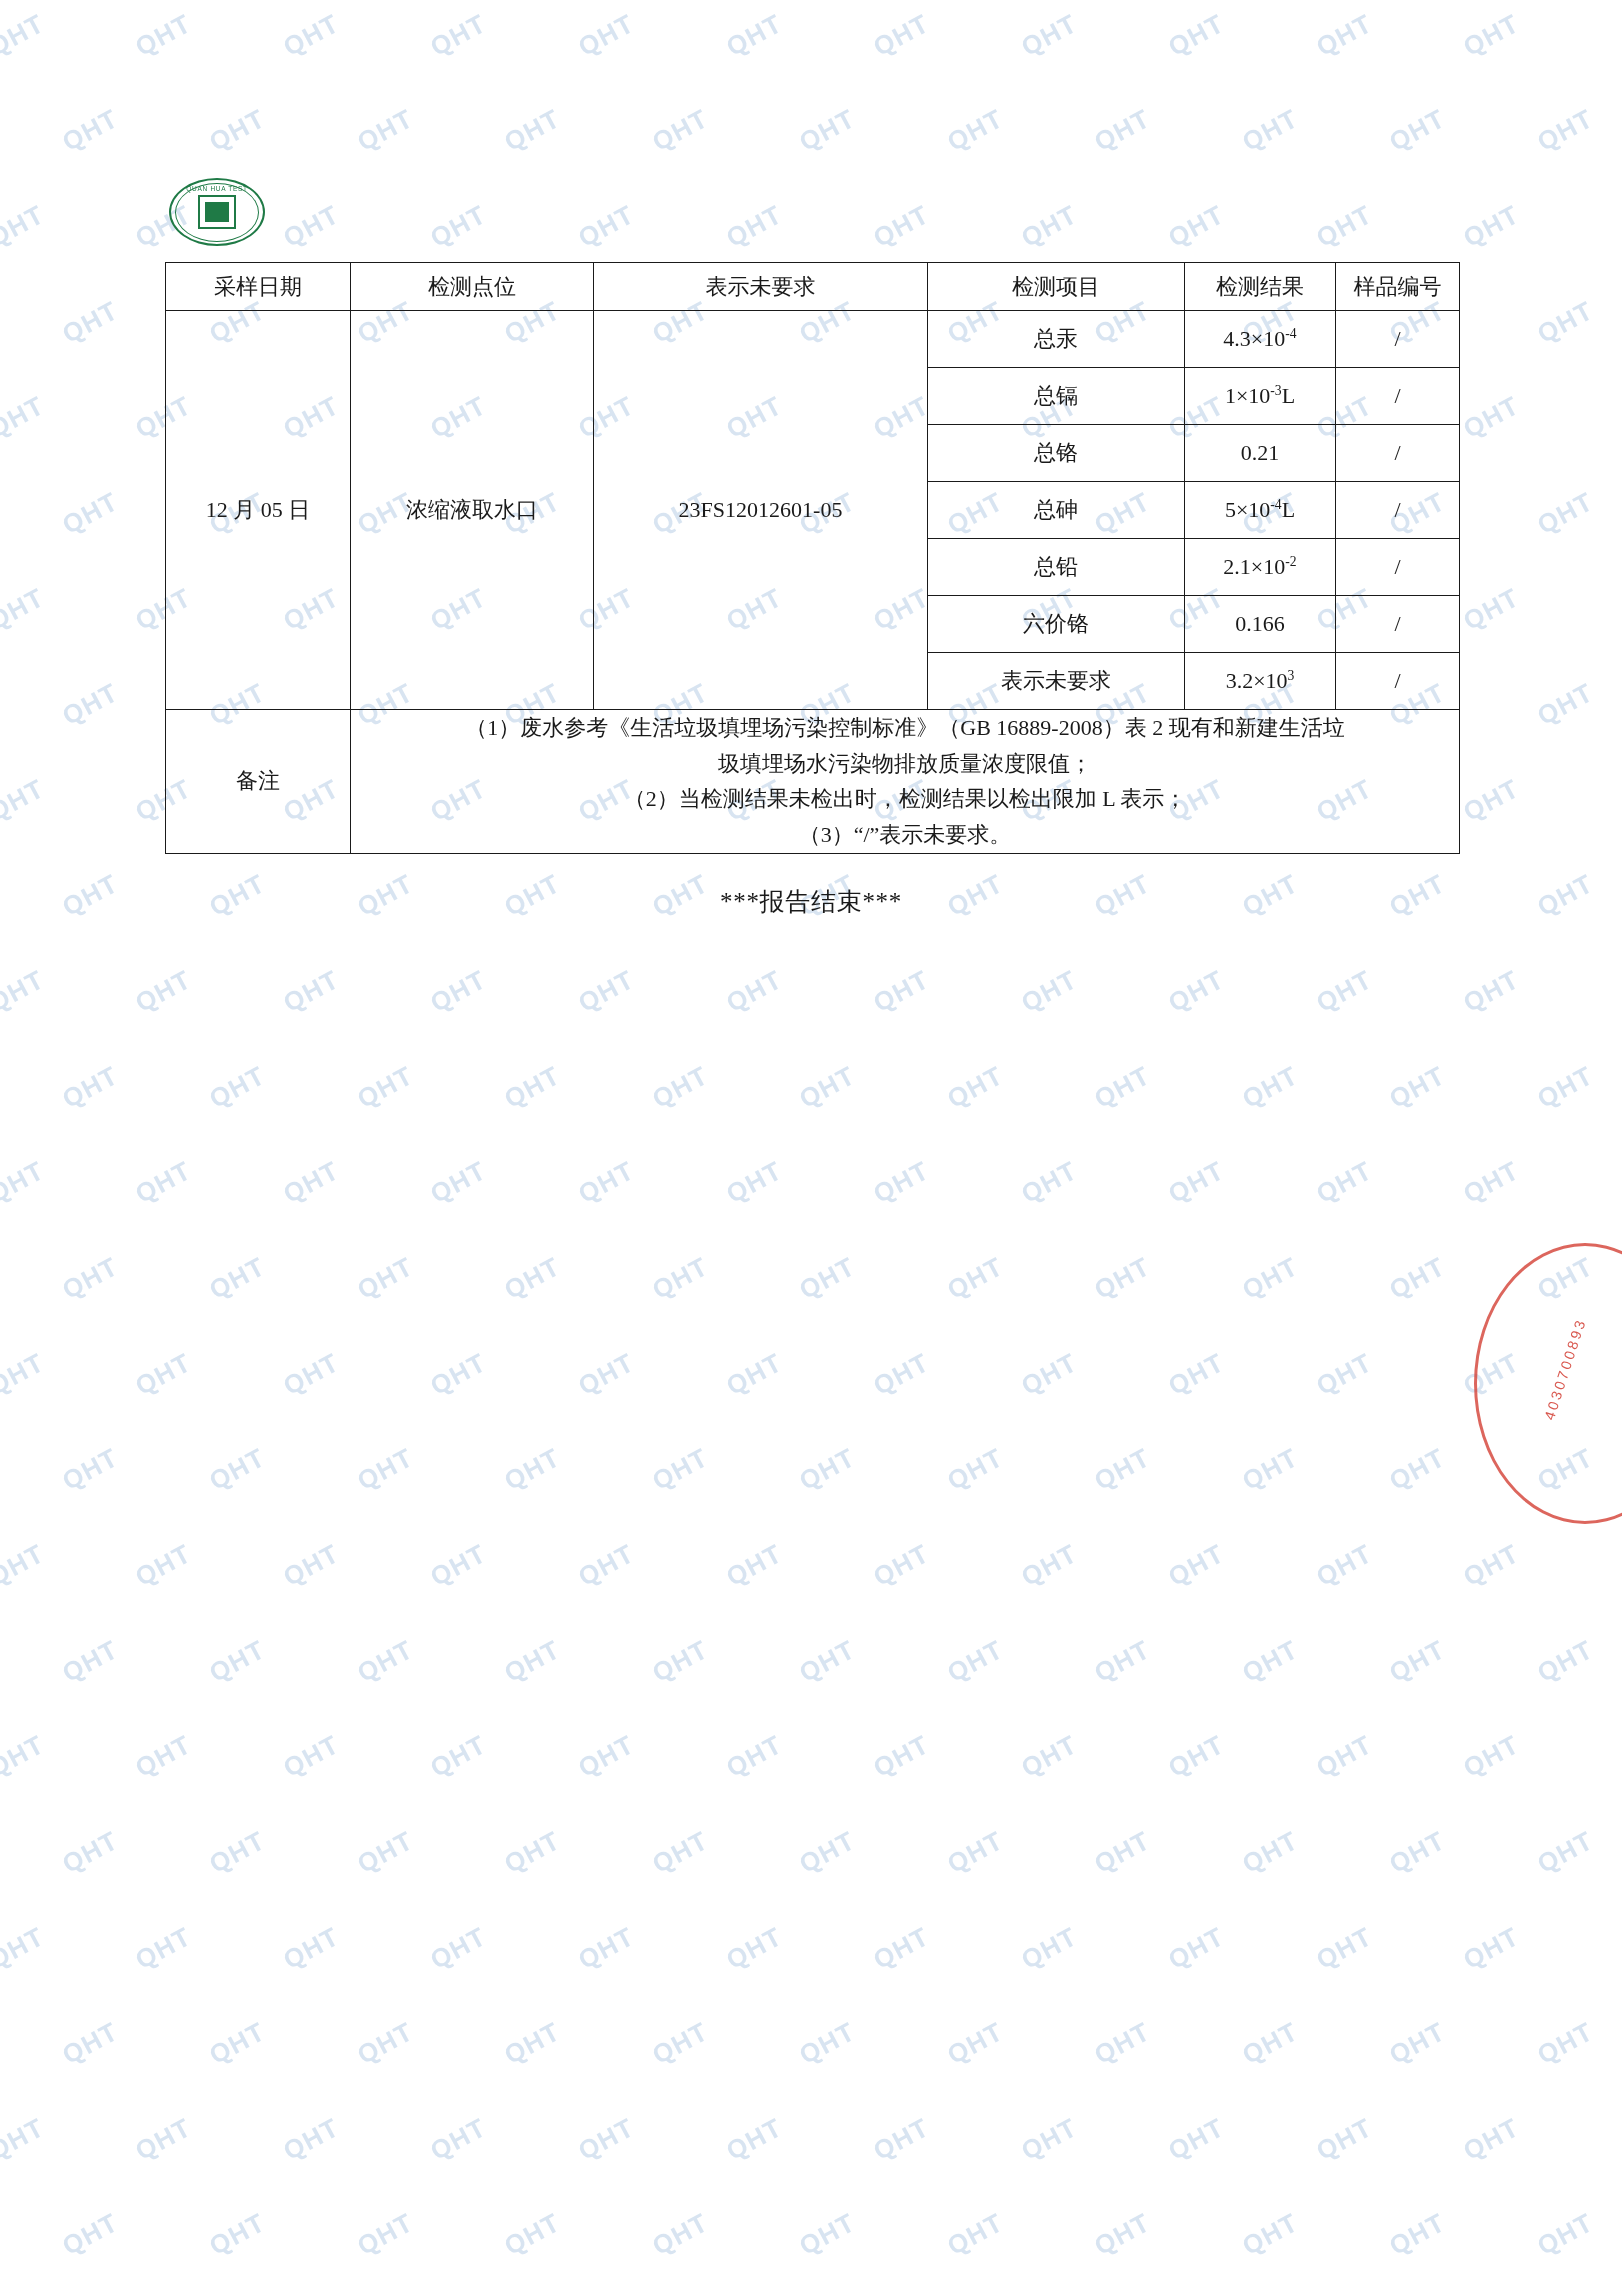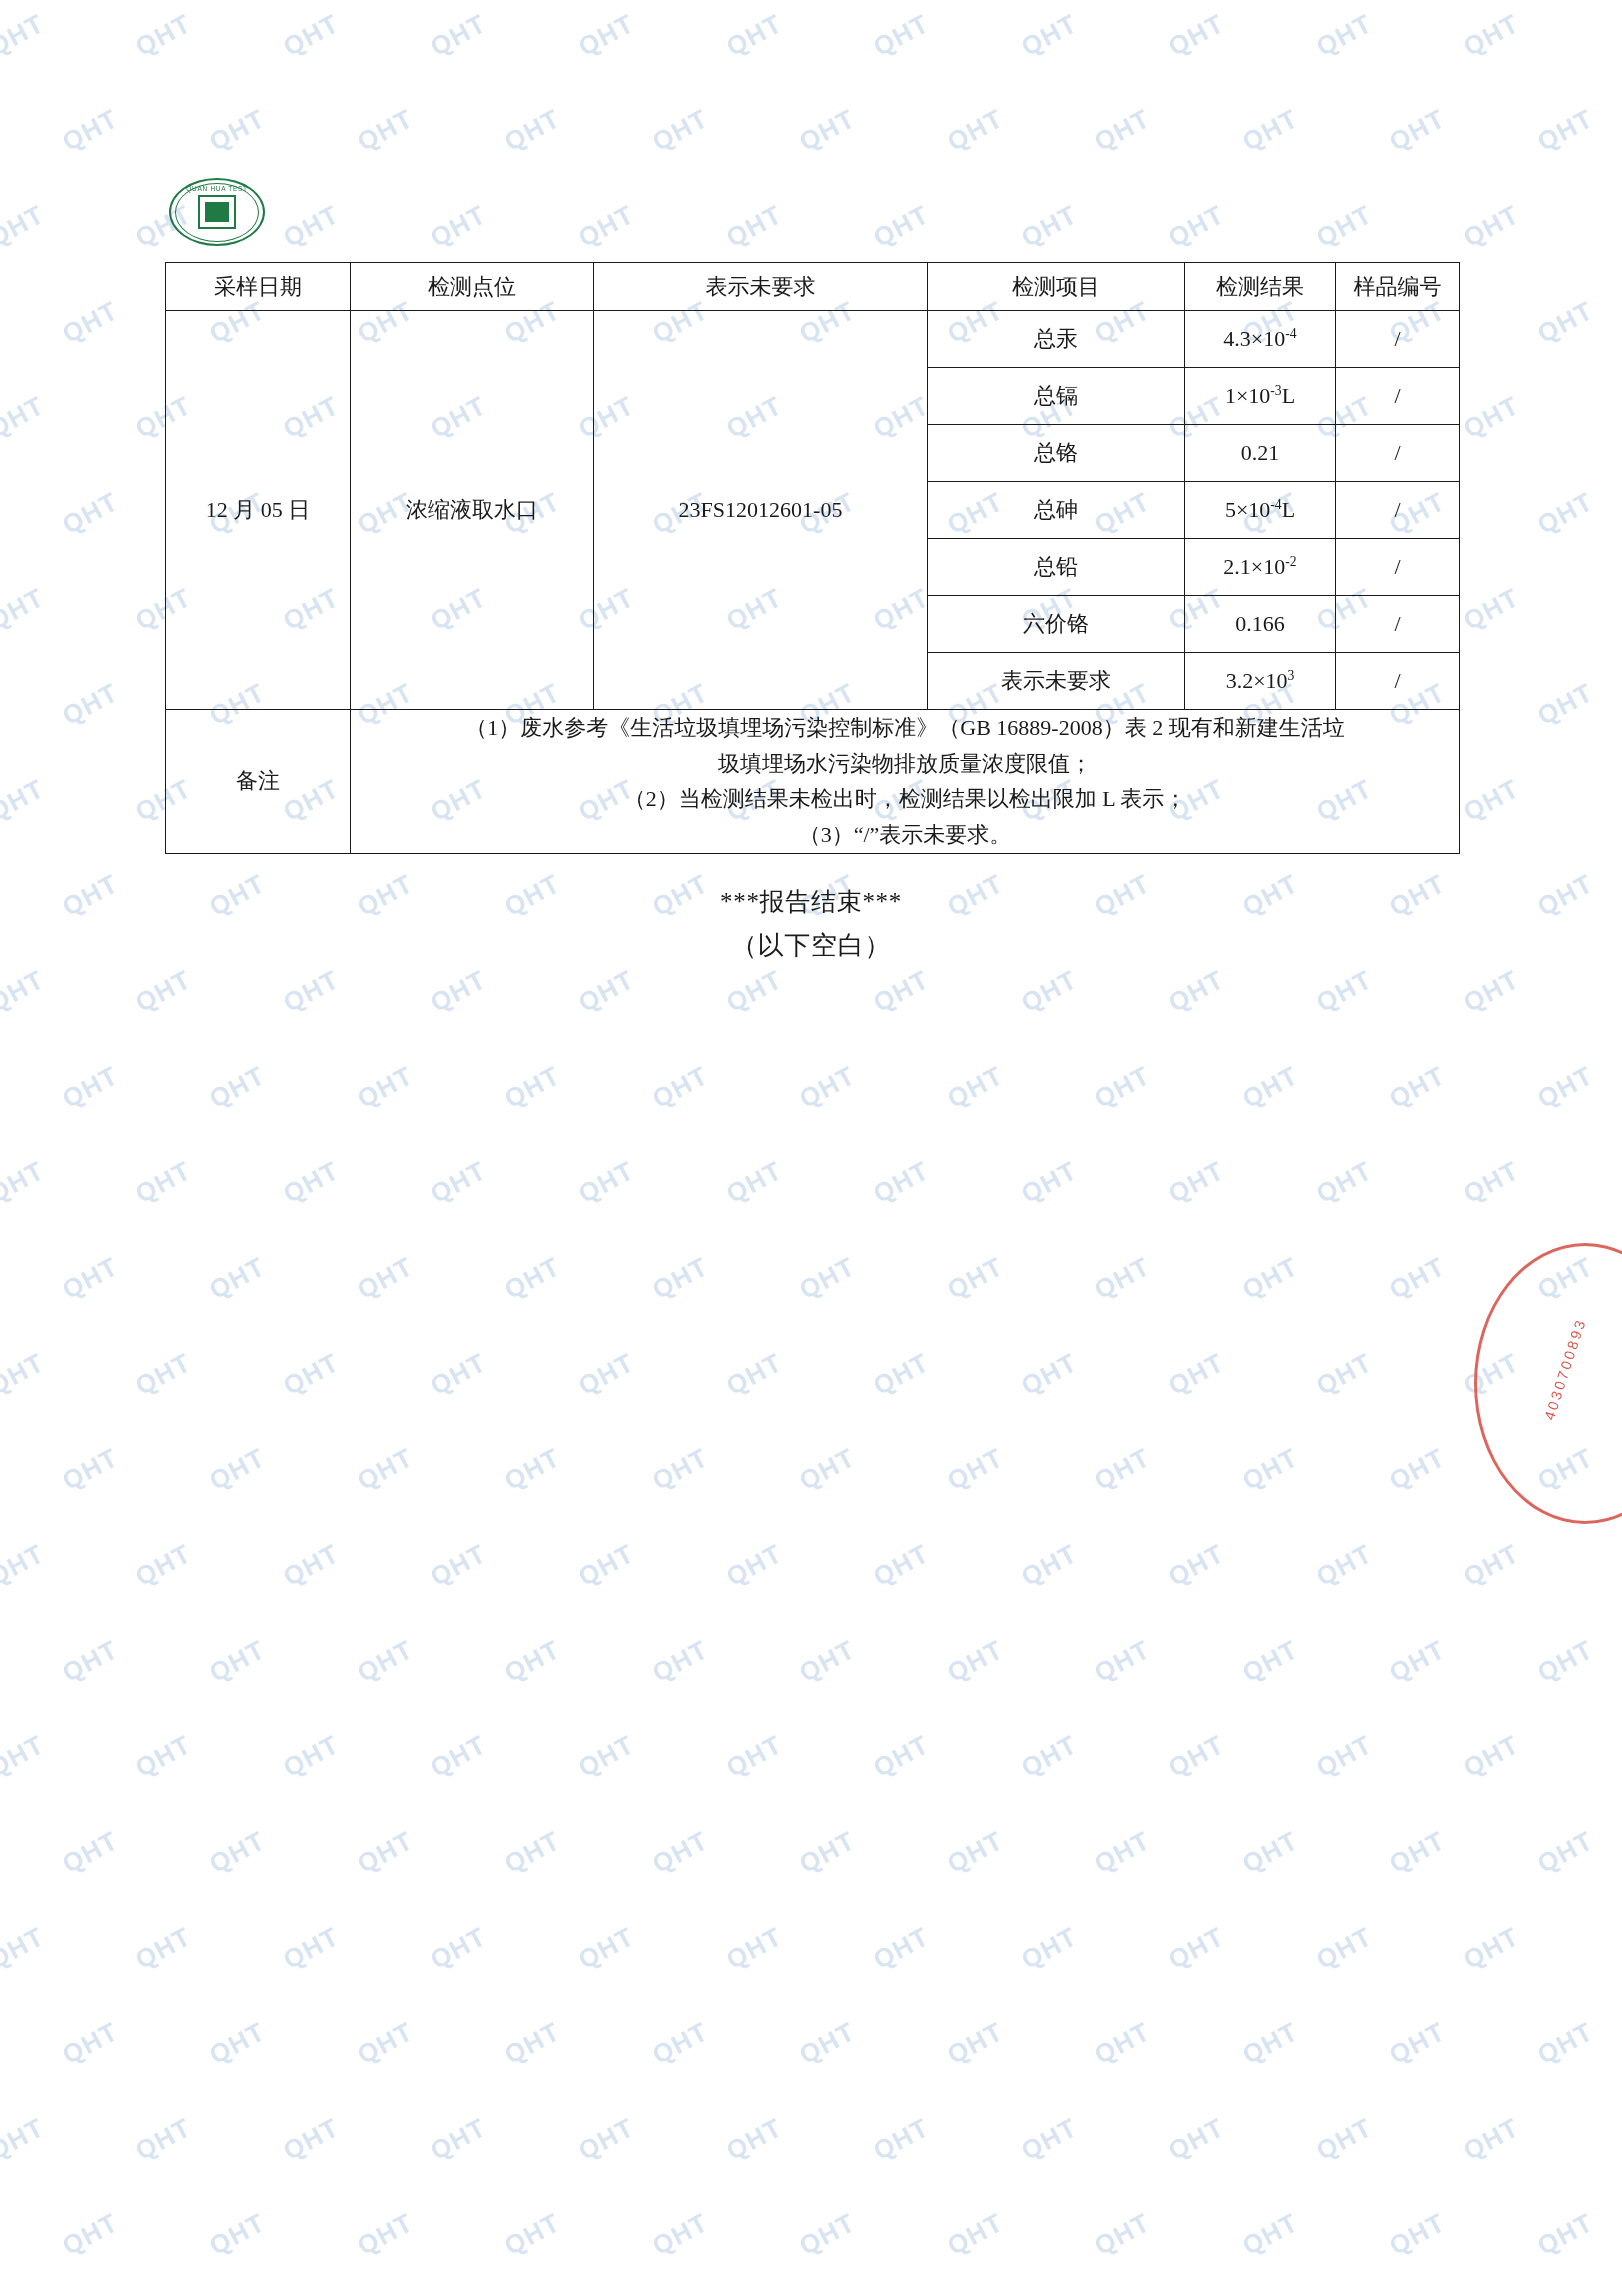--- a/index.html
+++ b/index.html
@@ -537,19 +537,18 @@
           <p>（1）废水参考《生活垃圾填埋场污染控制标准》（GB 16889-2008）表 2 现有和新建生活垃</p>
           <p>圾填埋场水污染物排放质量浓度限值；</p>
           <p>（2）当检测结果未检出时，检测结果以检出限加 L 表示；</p>
           <p>（3）“/”表示未要求。</p>
         </td>
       </tr>
     </tbody>
   </table>
 
   <div id="end-line">***报告结束***</div>
-  <div id="blank-line">（以下空白）</div>
 
   <div id="seal"></div>
   <div id="seal-text">4030700893</div>
 
 </div>
 
 
 </body></html>

